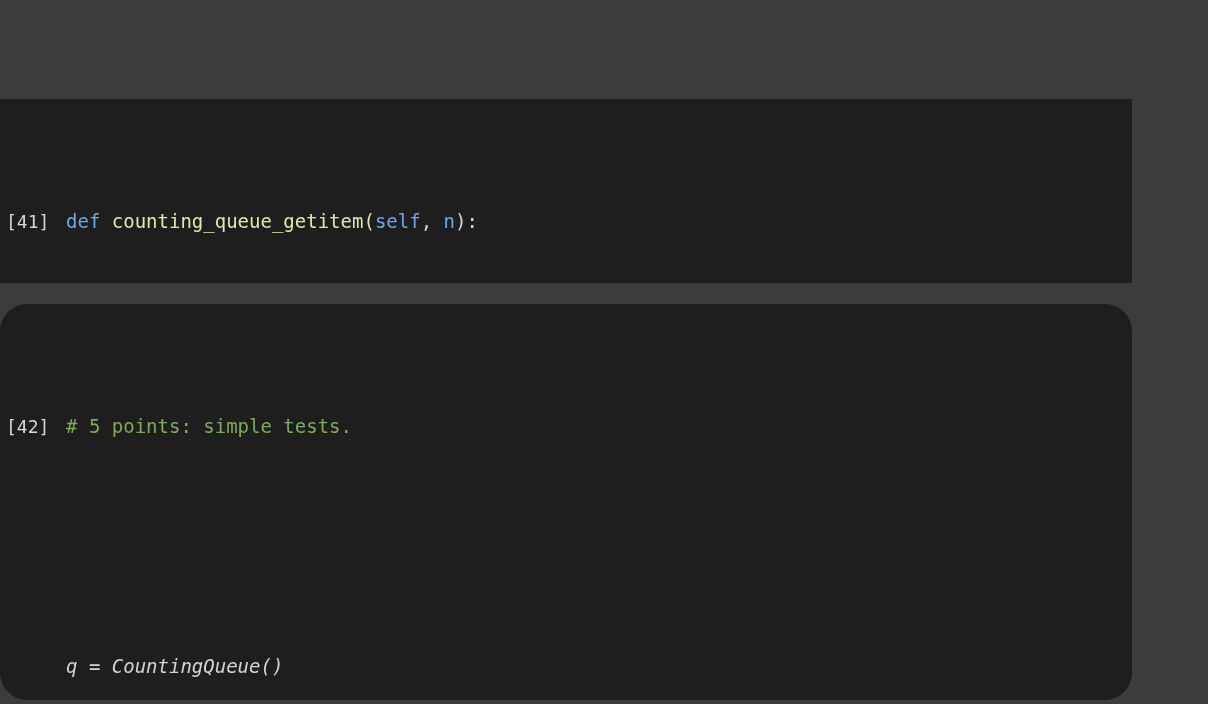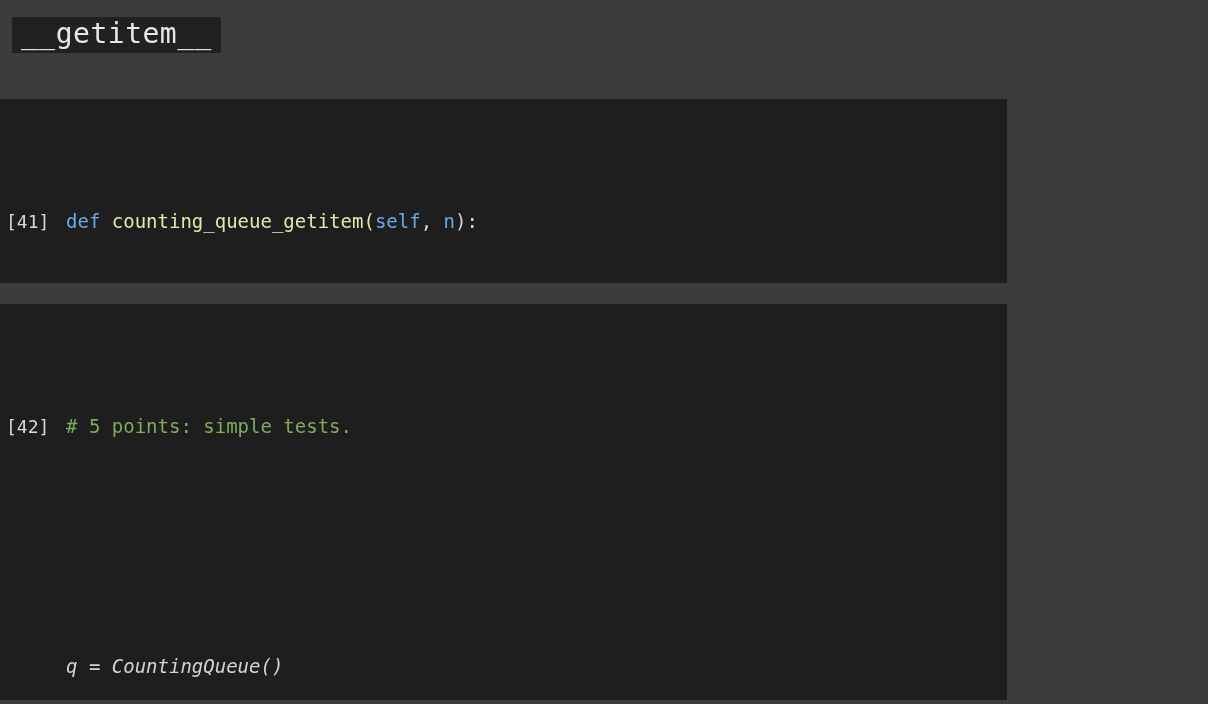--- a/index.html
+++ b/index.html
@@ -43,26 +43,26 @@
     font-size: 28px;
     line-height: 30px;
     letter-spacing: 0.5px;
     white-space: pre;
   }
 
   
   .code-cell {
     position: absolute;
     left: 0;
-    width: 1007px;
+    width: 1132px;
     background: #1e1e1e;
     overflow: hidden;
   }
   #cell-41 { top: 99px;  height: 184px; }
-  #cell-42 { top: 304px; height: 396px; }
+  #cell-42 { top: 304px; height: 396px; border-radius: 27px; }
 
   .cell-gap {
     position: absolute;
     left: 0;
     top: 283px;
     width: 1208px;
     height: 21px;
     background: #3c3c3c;
   }
   .page-footer-strip {
@@ -100,23 +100,20 @@
   .tok-fn       { color: #e6e6a8; }   
   .tok-com      { color: #7dab59; }   
   .tok-plain    { color: #d4d4d4; font-style: italic; }
   .tok-punct    { color: #d4d4d4; }
 </style>
 </head>
 <body>
 
 <div id="notebook">
 
-  <div class="md-cell">
-    <div class="md-title-box">__getitem__</div>
-  </div>
 
   <div class="code-cell" id="cell-41">
     <div class="cell-body">
 
       <div class="line"><span class="prompt">[41]</span><span class="tok-kw">def</span><span class="tok-fn"> counting_queue_getitem(</span><span class="tok-kw">self</span><span class="tok-punct">, </span><span class="tok-kw">n</span><span class="tok-punct">):</span></div>
 
       
 
       
 

